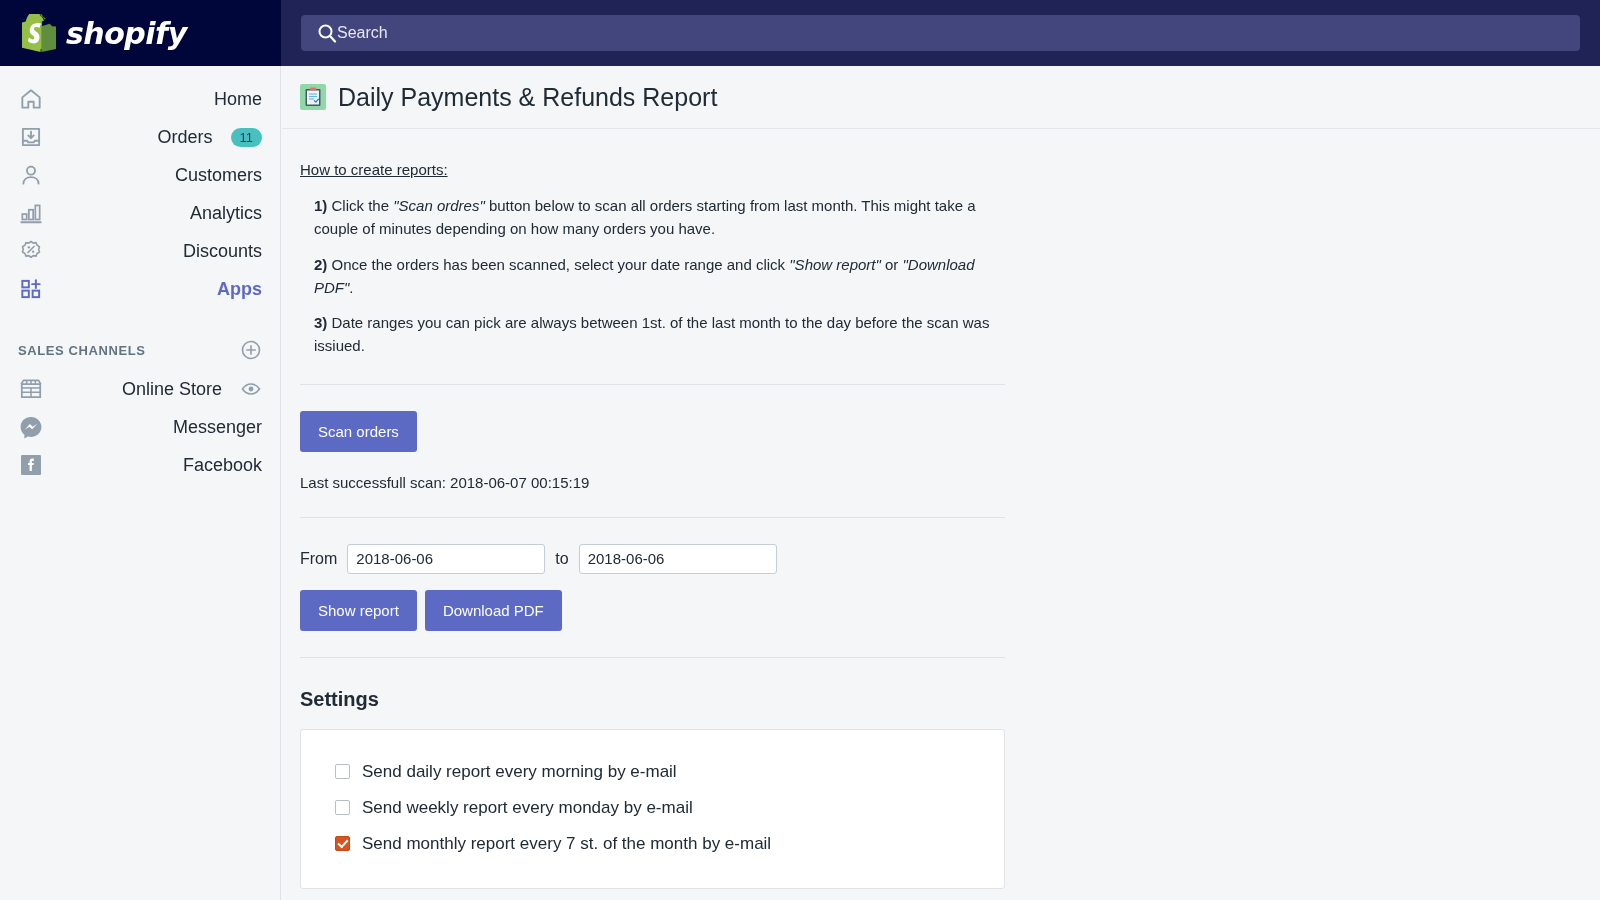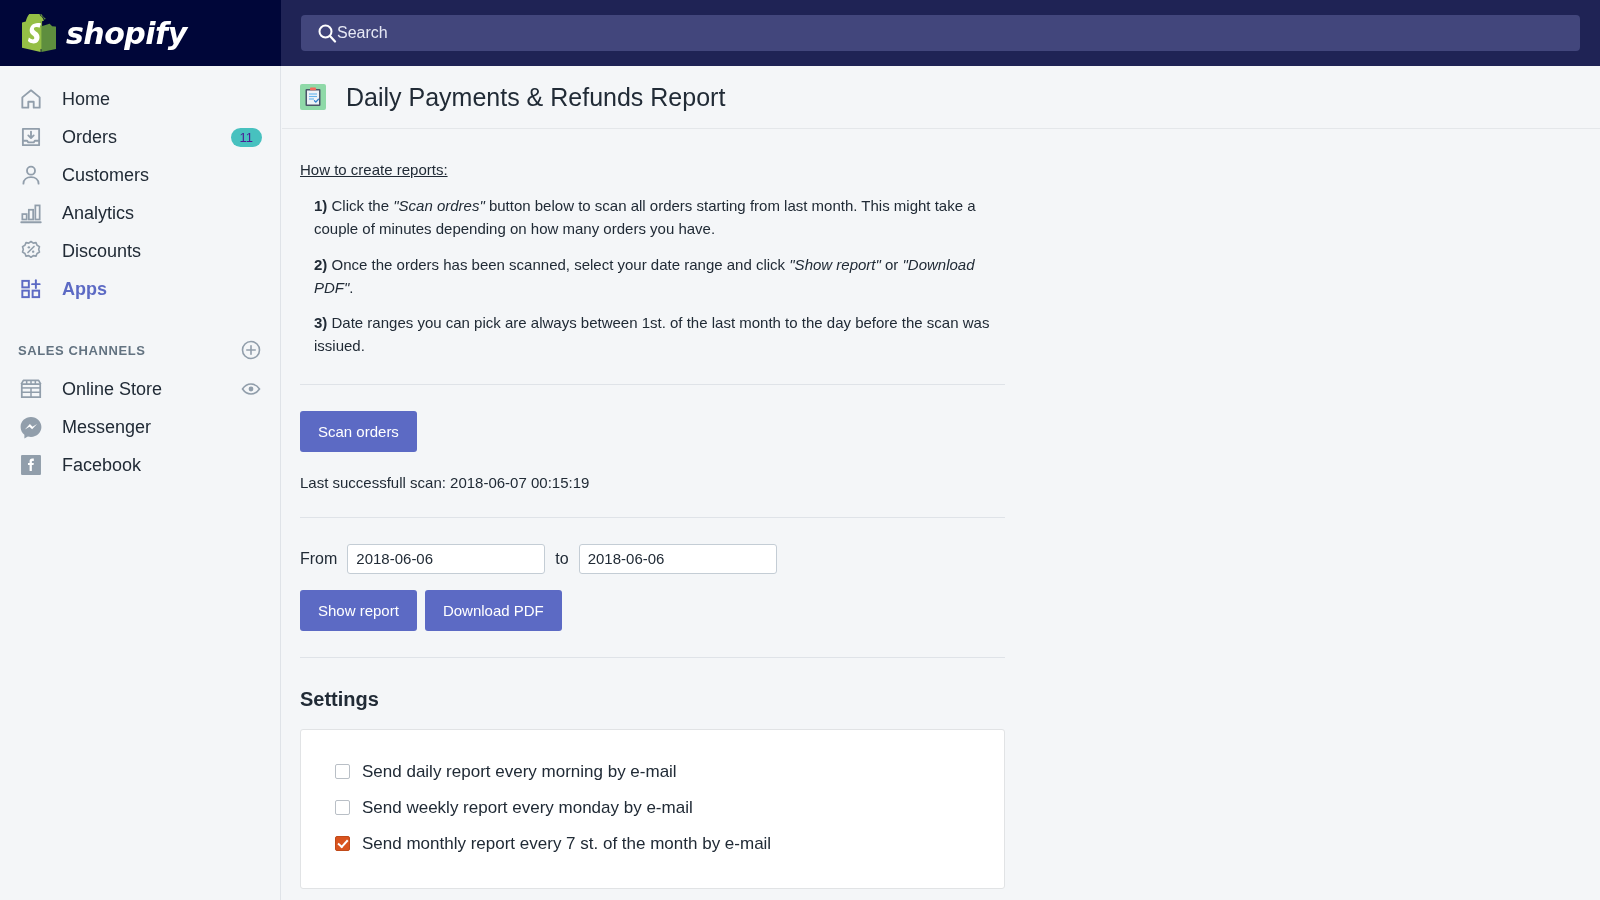--- a/index.html
+++ b/index.html
@@ -54,20 +54,21 @@
   }
   .nav-item {
     height: 38px; display: flex; align-items: center;
     padding: 0 18px 0 18px; gap: 18px;
     cursor: pointer;
   }
   .nav-ico { width: 26px; height: 26px; flex: none; display: block; }
   .nav-label {
     font-size: 18px; color: #212b36; flex: 1;
     white-space: nowrap;
+    text-align: right;
   }
   .nav-item.active .nav-label { color: #5c6ac4; font-weight: bold; }
   .badge {
     background: #47c1bf; color: #4c1d95;
     font-size: 13px; font-weight: normal;
     border-radius: 11px; padding: 3px 9px;
     line-height: 1;
   }
   .section-head {
     display: flex; align-items: center;
@@ -82,21 +83,21 @@
 
   
   .main {
     position: absolute; top: 66px; left: 282px;
     width: 1318px; height: 834px;
     background: #f4f6f8;
     overflow: hidden;
   }
   .page-head {
     height: 63px; display: flex; align-items: center;
-    gap: 20px; padding-left: 18px;
+    gap: 12px; padding-left: 18px;
     border-bottom: 1px solid #e4e7ea;
   }
   .app-icon {
     width: 26px; height: 26px; flex: none;
     background: #8fd9a8; border-radius: 2px;
     display: flex; align-items: center; justify-content: center;
   }
   .page-title { font-size: 25px; color: #212b36; font-weight: normal; }
 
   .content { padding: 32px 0 0 18px; }

